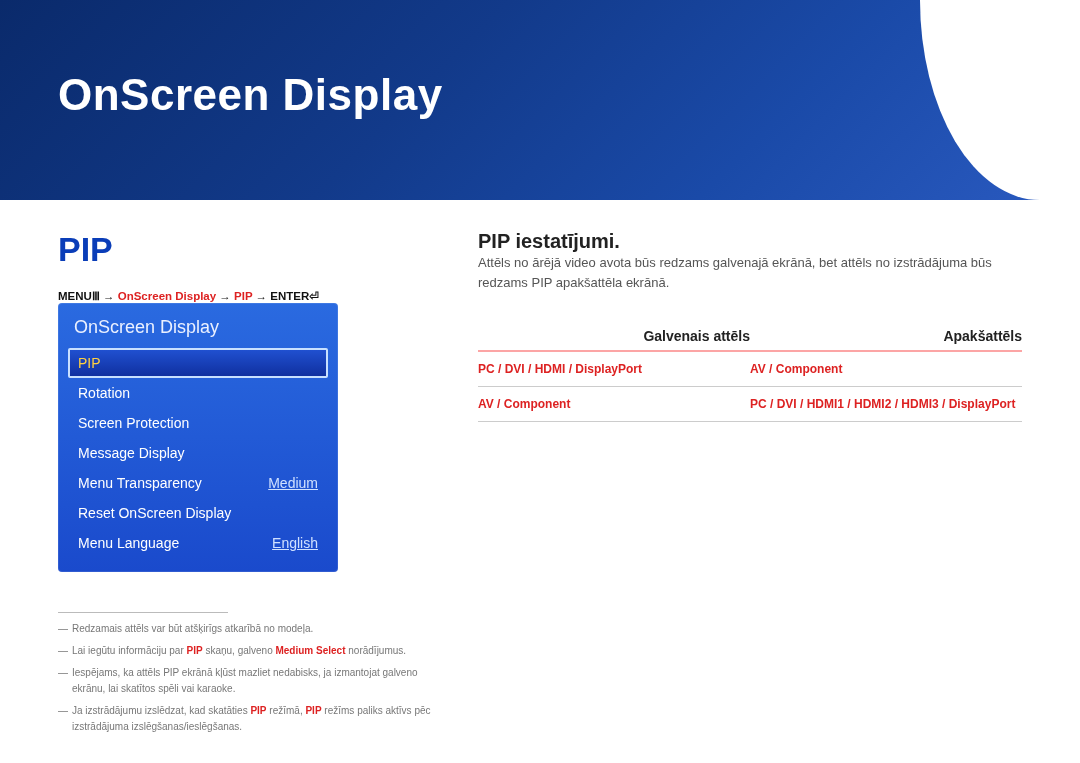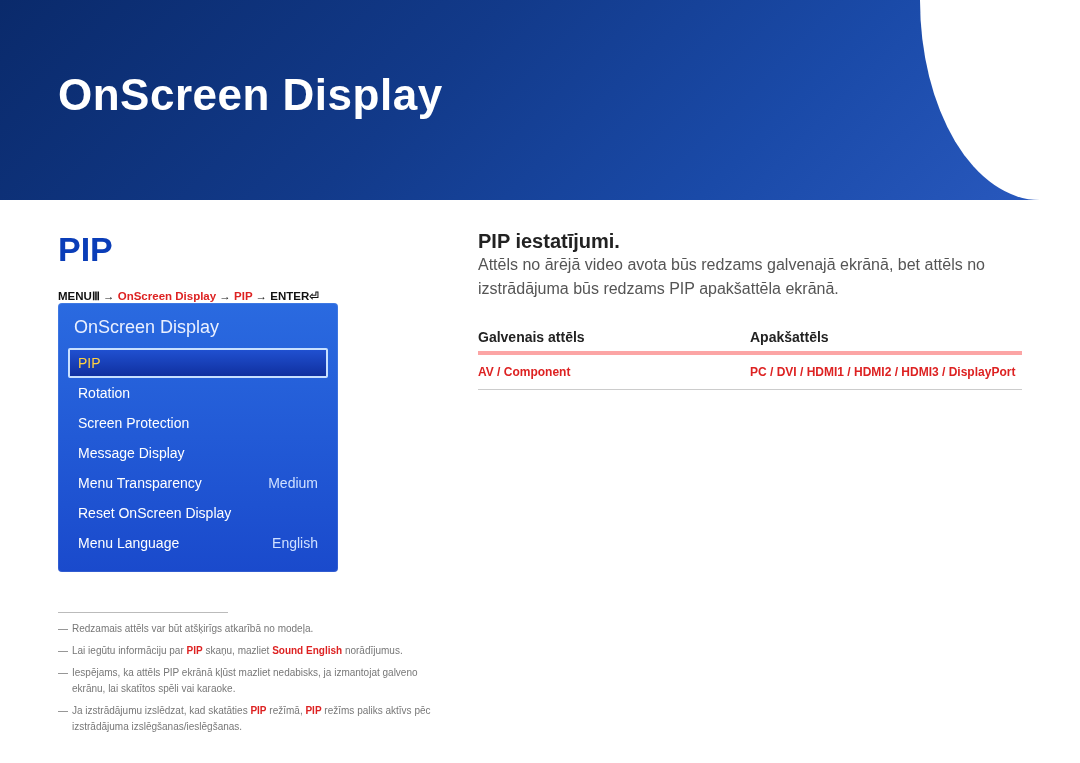--- a/index.html
+++ b/index.html
@@ -77,21 +77,21 @@
     padding: 7px 10px;
     border-radius: 2px;
   }
   .menu-item.selected {
     background: linear-gradient(180deg,#2050d0,#1030a0);
     border: 2px solid #c8e0ff;
     padding: 5px 8px;
     color: #ffd040;
     font-weight: 500;
   }
-  .menu-item .value { color: #cfe0ff; font-weight:400; }
+  .menu-item .value { color: #cfe0ff; font-weight:400;text-decoration:underline; }
   .footnote-divider {
     border: none;
     border-top: 1px solid #bbb;
     width: 170px;
     margin: 40px 0 8px 0;
   }
   .footnotes {
     font-size: 10px;
     color: #777;
     line-height: 1.6;
@@ -99,33 +99,33 @@
   }
   .footnotes li { list-style:none; position:relative; padding-left:14px; margin-bottom:6px; }
   .footnotes li::before { content:"―"; position:absolute; left:0; }
   .footnotes .em { color:#d22; font-weight:600; }
   .right-heading {
     font-size: 20px;
     font-weight: 600;
     color: #222;
   }
   .right-desc {
-    font-size: 16px;
+    font-size: 13px;
     color: #555;
-    margin-bottom: 22px;
+    margin-bottom: 30px;
     line-height:1.5;
   }
   .tbl { width: 100%; border-collapse: collapse; }
   .tbl th {
-    text-align: left;
+    text-align: right;
     font-size: 14px;
     font-weight: 600;
     color: #222;
     padding: 6px 0;
-    border-bottom: 4px solid #fca5a5;
+    border-bottom: 2px solid #fca5a5;
     width:50%;
   }
   .tbl td {
     font-size: 12px;
     font-weight: 600;
     padding: 10px 0;
     border-bottom: 1px solid #ccc;
     color: #d22;
   }
 </style>
@@ -177,40 +177,44 @@
             <span>Menu Language</span>
             <span class="value">English</span>
           </div>
         </div>
     </div>
 
     <hr class="footnote-divider">
     <ul class="footnotes">
       <li>Redzamais attēls var būt atšķirīgs atkarībā no modeļa.</li>
       <li>
-        <span>Lai iegūtu informāciju par </span><span class="em">PIP</span><span> skaņu, mazliet </span><span class="em">Sound English</span><span> norādījumus.</span>
+        <span>Lai iegūtu informāciju par </span><span class="em">PIP</span><span> skaņu, galveno </span><span class="em">Medium Select</span><span> norādījumus.</span>
       </li>
       <li>Iespējams, ka attēls PIP ekrānā kļūst mazliet nedabisks, ja izmantojat galveno ekrānu, lai skatītos spēli vai karaoke.</li>
       <li>
         <span>Ja izstrādājumu izslēdzat, kad skatāties </span><span class="em">PIP</span><span> režīmā, </span><span class="em">PIP</span><span> režīms paliks aktīvs pēc izstrādājuma izslēgšanas/ieslēgšanas.</span>
       </li>
     </ul>
   </div>
 
   <div class="right-col">
     <div class="right-heading">PIP iestatījumi.</div>
     <div class="right-desc">Attēls no ārējā video avota būs redzams galvenajā ekrānā, bet attēls no izstrādājuma būs redzams PIP apakšattēla ekrānā.</div>
     <table class="tbl">
       <thead>
         <tr>
           <th>Galvenais attēls</th>
           <th>Apakšattēls</th>
         </tr>
       </thead>
       <tbody id="tbl-rows">
           <tr>
+            <td>PC / DVI / HDMI / DisplayPort</td>
+            <td>AV / Component</td>
+          </tr>
+          <tr>
             <td>AV / Component</td>
             <td>PC / DVI / HDMI1 / HDMI2 / HDMI3 / DisplayPort</td>
           </tr>
         </tbody>
     </table>
   </div>
 </div>
 
 </body></html>

